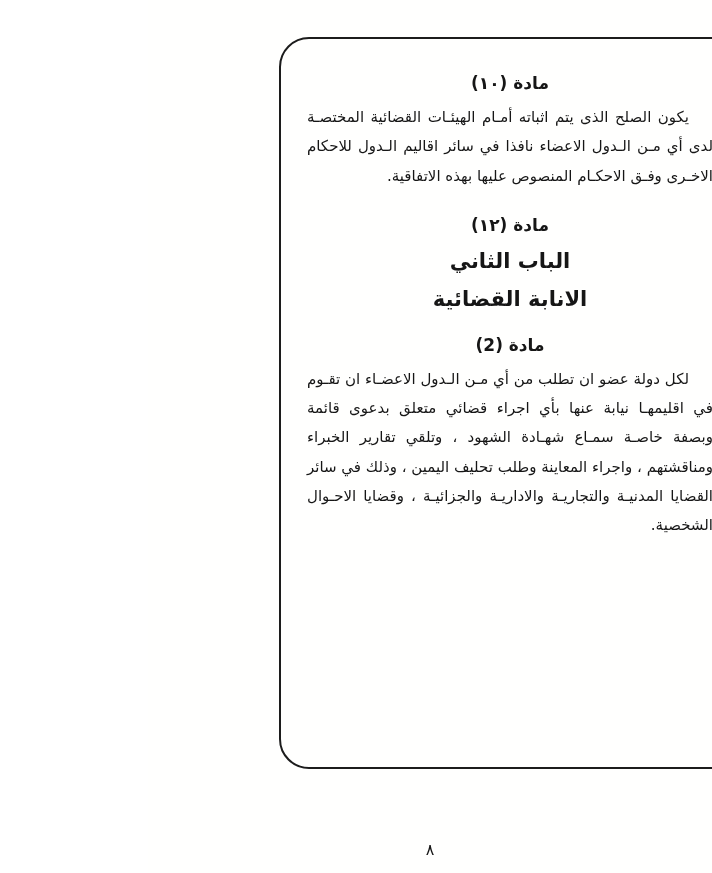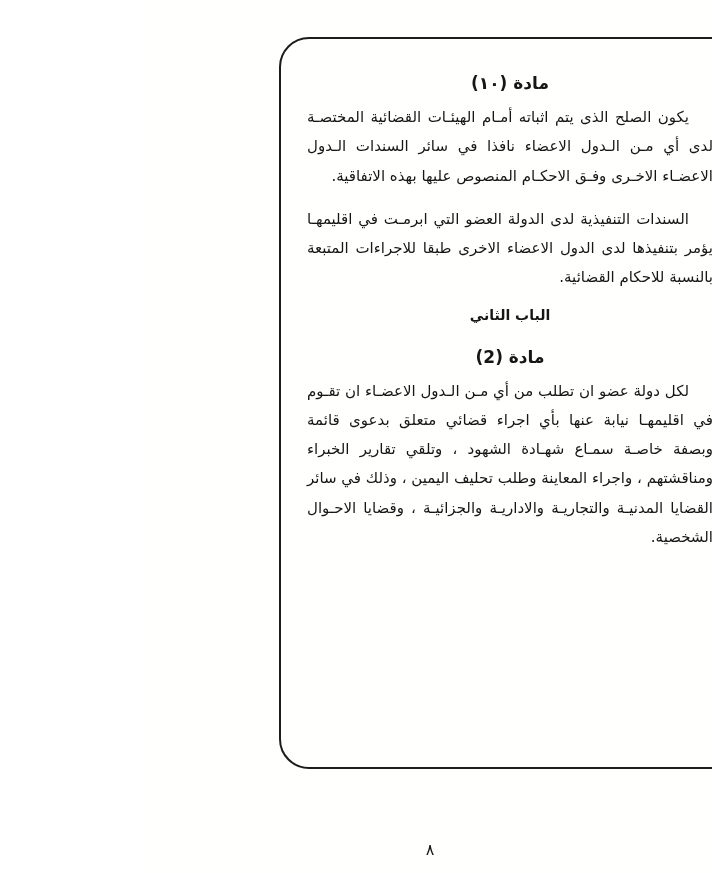--- a/index.html
+++ b/index.html
@@ -42,47 +42,48 @@
     font-size: 15px;
     line-height: 1.95;
     text-align: justify;
     text-align-last: right;
     margin: 0 0 14px 0;
     text-indent: 1.6em;
   }
   .chapter-heading {
     text-align: center;
     font-weight: bold;
-    font-size: 14px;
+    font-size: 21px;
     margin: 14px 0 10px 0;
   }
   .page-number {
     position: absolute;
     bottom: 14px;
     left: 0;
     width: 100%;
     text-align: center;
     font-size: 16px;
     color: #161616;
   }
 </style>
 </head>
 <body>
 
 <div class="page">
 
   <div class="frame">
 
     <h3 class="article-heading first">مادة (١٠)</h3>
-    <p class="para">يكون الصلح الذى يتم اثباته أمـام الهيئـات القضائية المختصـة لدى أي مـن الـدول الاعضاء نافذا في سائر السندات الـدول الاعضـاء الاخـرى وفـق الاحكـام المنصوص عليها بهذه الاتفاقية.</p>
-
-    <p class="para">السندات التنفيذية لدى الدولة العضو التي ابرمـت في اقليمهـا يؤمر بتنفيذها لدى الدول الاعضاء الاخرى طبقا للاجراءات المتبعة بالنسبة للاحكام القضائية.</p>
+    <p class="para">يكون الصلح الذى يتم اثباته أمـام الهيئـات القضائية المختصـة لدى أي مـن الـدول الاعضاء نافذا في سائر اقاليم الـدول للاحكام الاخـرى وفـق الاحكـام المنصوص عليها بهذه الاتفاقية.</p>
 
 
+    <h3 class="article-heading">مادة (١٢)</h3>
+
     <h3 class="chapter-heading">الباب الثاني</h3>
+    <h3 class="chapter-heading">الانابة القضائية</h3>
 
     <h3 class="article-heading">مادة (2)</h3>
     <p class="para">لكل دولة عضو ان تطلب من أي مـن الـدول الاعضـاء ان تقـوم في اقليمهـا نيابة عنها بأي اجراء قضائي متعلق بدعوى قائمة وبصفة خاصـة سمـاع شهـادة الشهود ، وتلقي تقارير الخبراء ومناقشتهم ، واجراء المعاينة وطلب تحليف اليمين ، وذلك في سائر القضايا المدنيـة والتجاريـة والاداريـة والجزائيـة ، وقضايا الاحـوال الشخصية.</p>
 
   </div>
 
   <div class="page-number">٨</div>
 
 </div>
 

